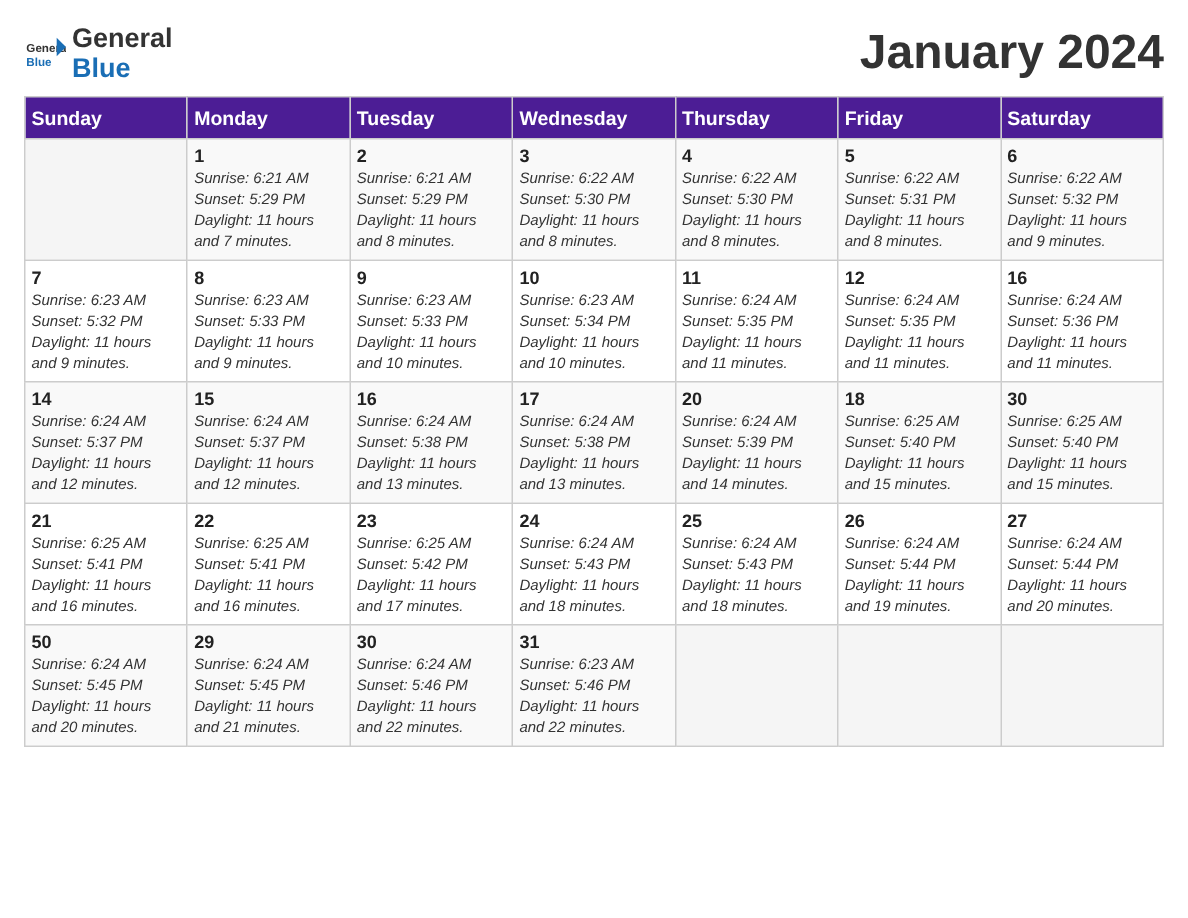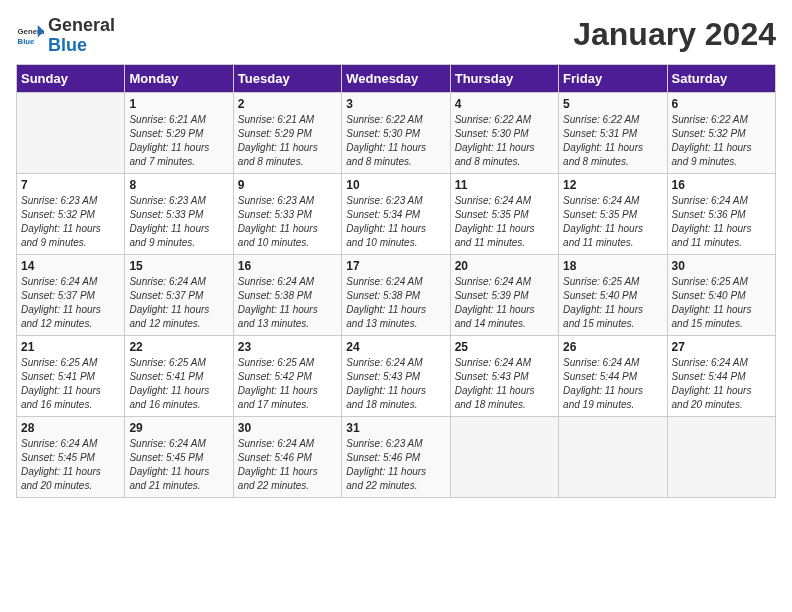--- a/index.html
+++ b/index.html
@@ -234,21 +234,21 @@
           <span class="day-num">26</span>
           <div class="day-info">Sunrise: 6:24 AM<br>Sunset: 5:44 PM<br>Daylight: 11 hours<br>and 19 minutes.</div>
         </td>
         <td>
           <span class="day-num">27</span>
           <div class="day-info">Sunrise: 6:24 AM<br>Sunset: 5:44 PM<br>Daylight: 11 hours<br>and 20 minutes.</div>
         </td>
       </tr>
       <tr>
         <td>
-          <span class="day-num">28</span>
+          <span class="day-num">50</span>
           <div class="day-info">Sunrise: 6:24 AM<br>Sunset: 5:45 PM<br>Daylight: 11 hours<br>and 20 minutes.</div>
         </td>
         <td>
           <span class="day-num">29</span>
           <div class="day-info">Sunrise: 6:24 AM<br>Sunset: 5:45 PM<br>Daylight: 11 hours<br>and 21 minutes.</div>
         </td>
         <td>
           <span class="day-num">30</span>
           <div class="day-info">Sunrise: 6:24 AM<br>Sunset: 5:46 PM<br>Daylight: 11 hours<br>and 22 minutes.</div>
         </td>

